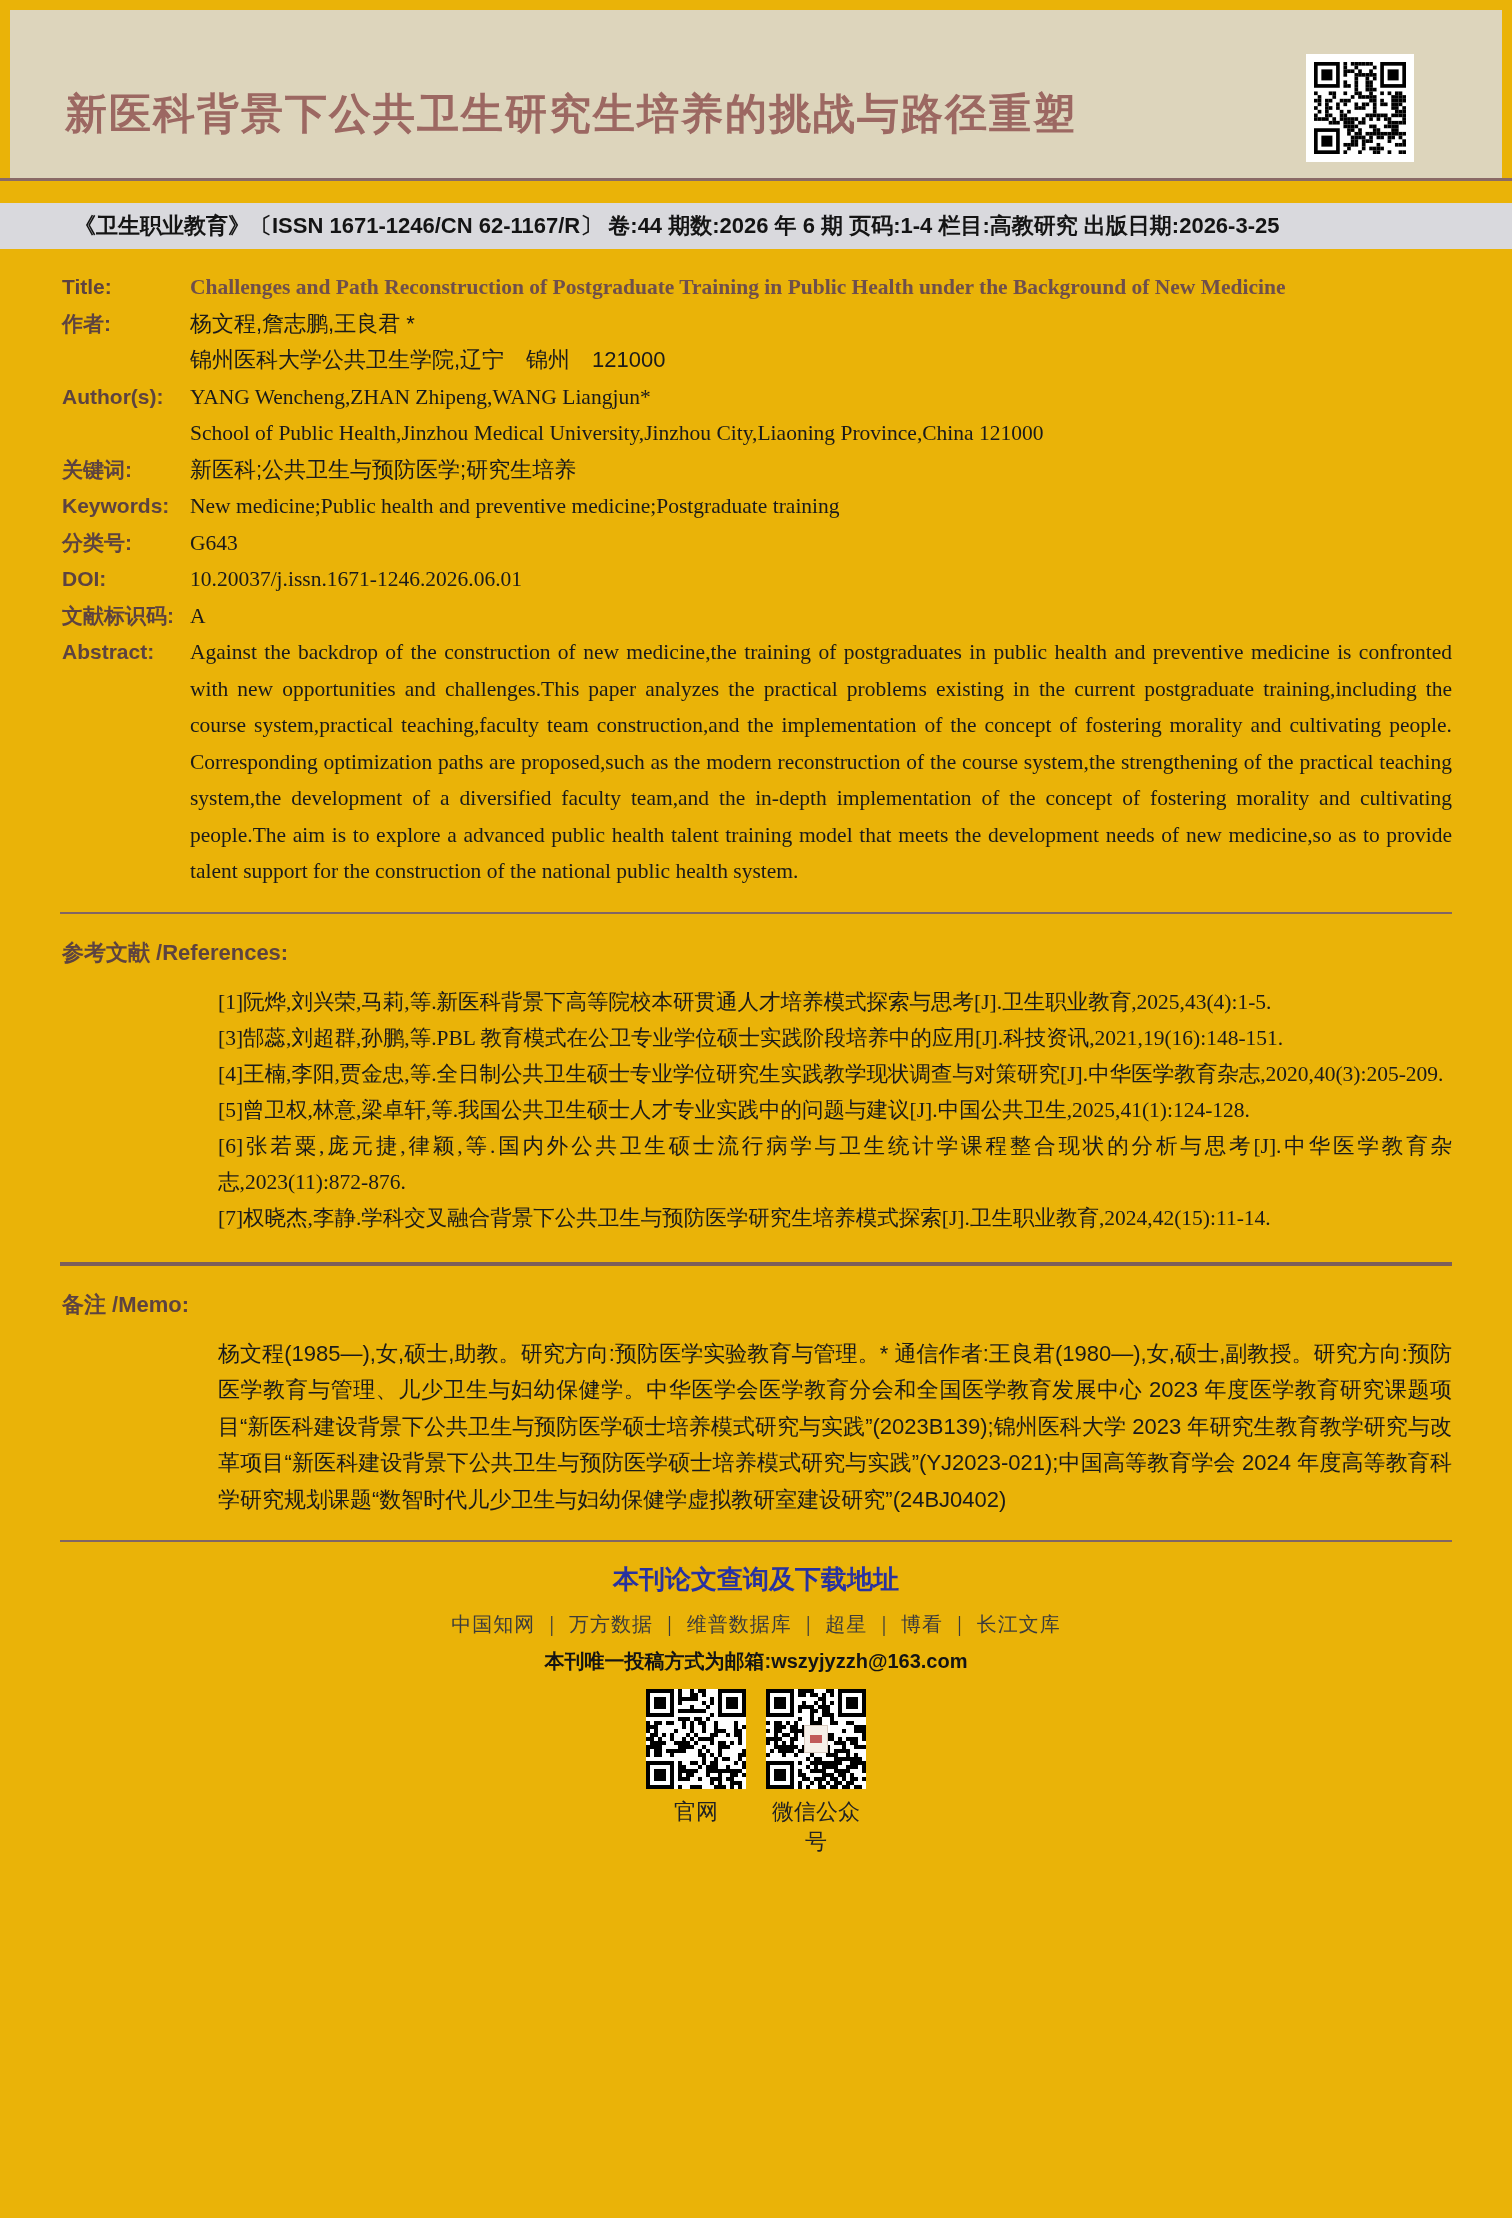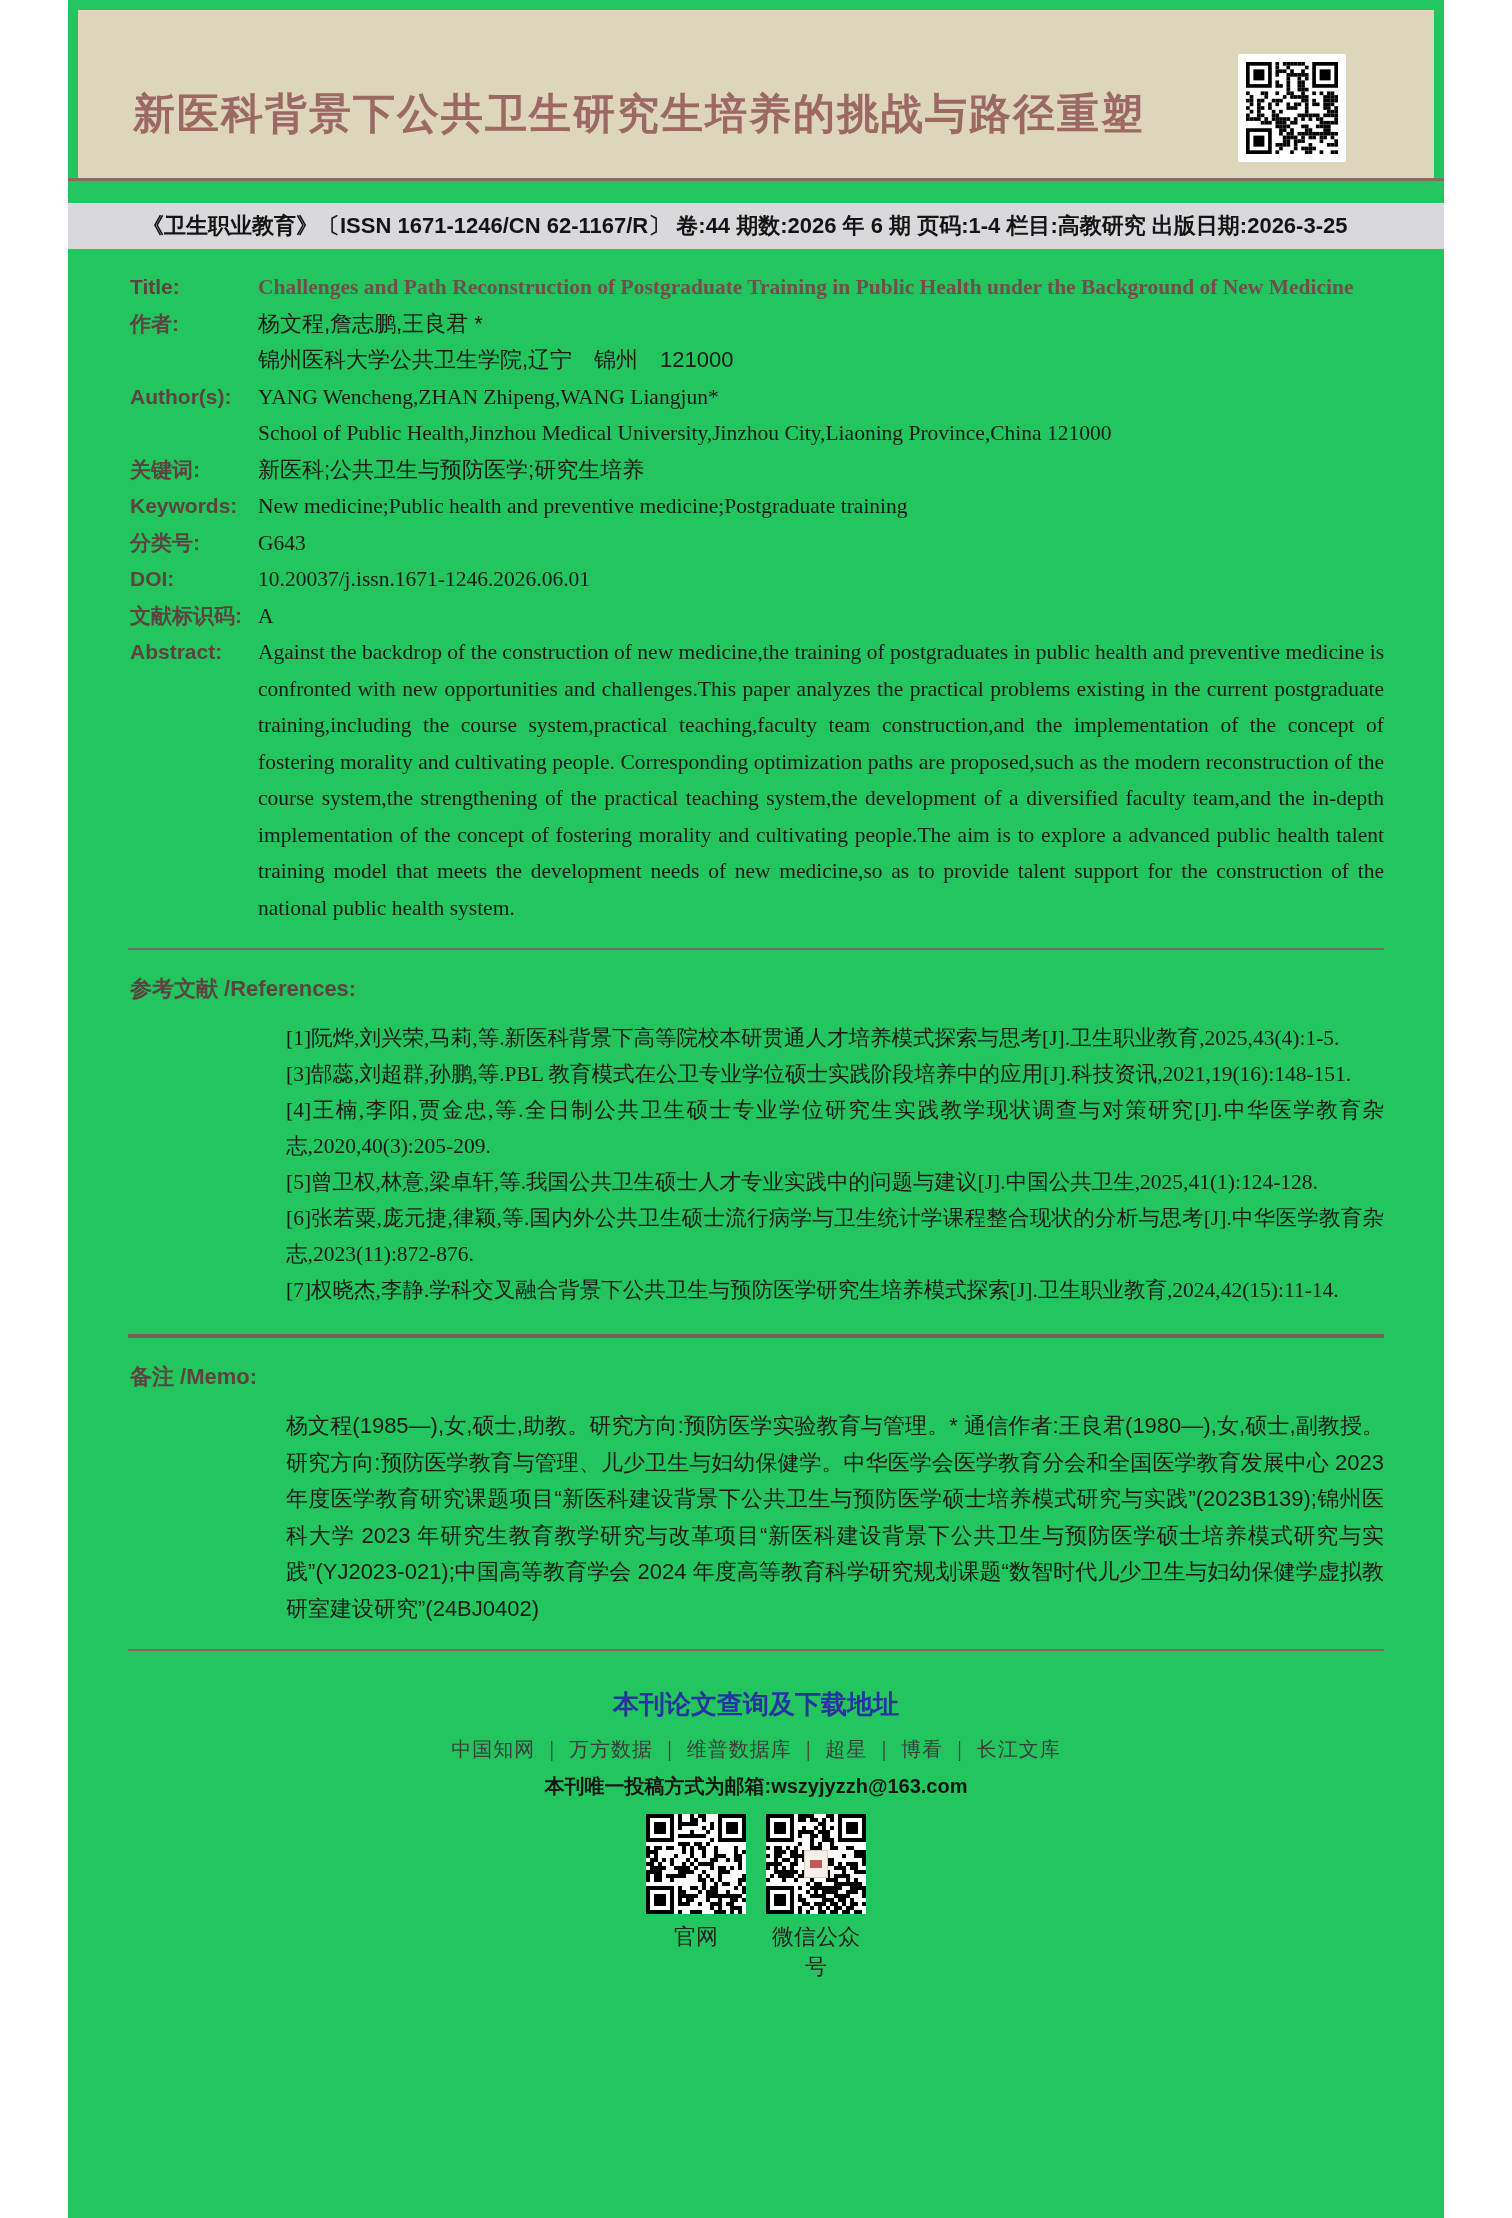--- a/index.html
+++ b/index.html
@@ -1,19 +1,19 @@
 <!DOCTYPE html>
 <html><head>
 <meta charset="utf-8">
 <style>
   * { margin:0; padding:0; box-sizing:border-box; }
   html,body { background:#ffffff; }
   .page {
-    position:relative; width:1376px; height:2218px; margin:0 auto;
-    background:#22c55e; overflow:hidden;
+    position:relative; width:1512px; height:2218px; margin:0 auto;
+    background:#eab308; overflow:hidden;
     font-family:"Liberation Serif", serif; color:#1a1a1a;
   }
   
   .hdr {
     position:relative; margin:10px 10px 0 10px; height:168px;
     background:#ddd5bc;
   }
   .hdr-title {
     position:absolute; left:55px; top:76px;
     font-family:"Liberation Sans", sans-serif; font-weight:bold;
@@ -50,21 +50,21 @@
   .sect-head {
     margin:24px 60px 8px 62px;
     font-family:"Liberation Sans", sans-serif; font-weight:bold;
     font-size:22px; color:#5d4340;
   }
   .indent-block { margin:16px 60px 0 218px; }
   .ref-item { font-size:21.5px; line-height:36px; text-align:justify; }
   .memo-text { font-size:22px; line-height:36.5px; text-align:justify;
     font-family:"Liberation Sans", sans-serif; }
   
-  .footer { text-align:center; margin-top:36px; }
+  .footer { text-align:center; margin-top:20px; }
   .f-title {
     font-family:"Liberation Sans", sans-serif; font-weight:bold;
     font-size:26px; color:#2832a0;
   }
   .f-sources {
     margin-top:14px; font-family:"Liberation Sans", sans-serif;
     font-size:20px; color:#3c3c3c; letter-spacing:1px;
   }
   .f-submit {
     margin-top:10px; font-family:"Liberation Sans", sans-serif;

